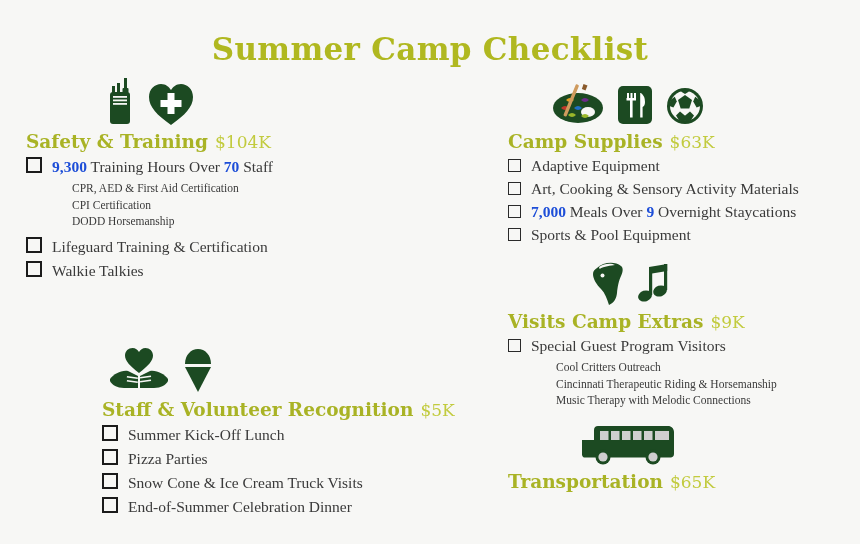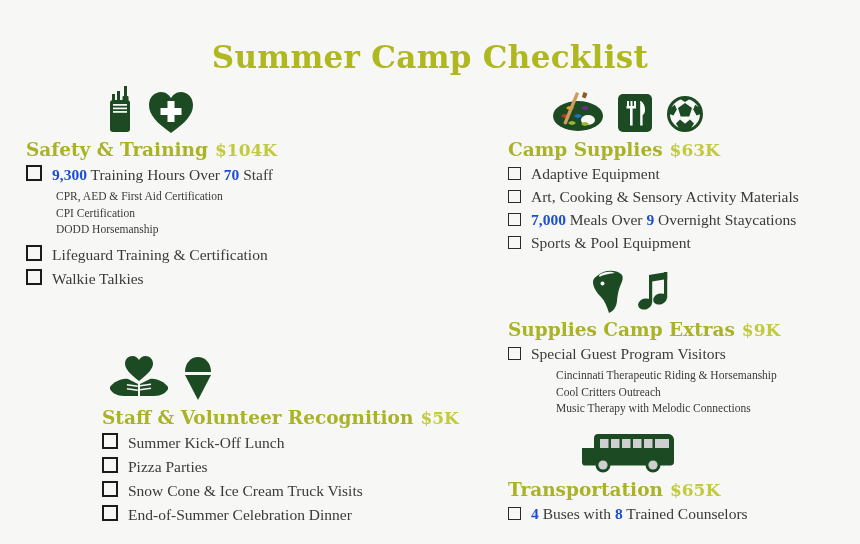--- a/index.html
+++ b/index.html
@@ -23,21 +23,21 @@
   }
 
   .title {
     text-align: center;
     font-family: "DejaVu Serif", serif;
     font-weight: bold;
     font-size: 31px;
     letter-spacing: 0.3px;
     color: #b0b820;
     padding-top: 34px;
-    margin: 8px;
+    margin: 0;
     line-height: 1;
   }
 
   .columns {
     position: absolute;
     top: 78px;
     left: 0;
     width: 860px;
   }
 
@@ -70,21 +70,21 @@
     font-size: 18.5px;
     color: #a9b325;
     margin: 6px 0 4px 0;
     line-height: 1.1;
     white-space: nowrap;
   }
   .heading .amount {
     color: #c2cb3e;
     font-size: 17px;
     margin-left: 7px;
-    font-weight: bold;
+    font-weight: normal;
   }
 
   .items { margin: 0; padding: 0; list-style: none; }
 
   .item {
     display: flex;
     align-items: baseline;
     margin: 0 0 2px 0;
     line-height: 1.35;
   }
@@ -109,21 +109,21 @@
     color: #3a3a3a;
     white-space: nowrap;
   }
   .item-text b { font-weight: bold; color: #1d4ed8; }
   .item-text .small {
     font-size: 11.5px;
     letter-spacing: 0.2px;
   }
 
   .subnotes {
-    margin: 1px 0 7px 30px;
+    margin: 1px 0 7px 46px;
     padding: 0;
     list-style: none;
   }
   .col-right .subnotes { margin-left: 48px; }
   .subnote {
     font-size: 11.5px;
     color: #3a3a3a;
     line-height: 1.42;
     white-space: nowrap;
   }
@@ -311,31 +311,31 @@
           <svg width="34" height="44" viewBox="0 0 34 44">
             <rect x="11" y="5" width="3.2" height="28" fill="#1c4a22"></rect>
             <rect x="26" y="2" width="3.2" height="26" fill="#1c4a22"></rect>
             <path d="M11 5 L29.2 2 L29.2 9 L11 12 Z" fill="#1c4a22"></path>
             <ellipse cx="7" cy="34" rx="7" ry="5.4" fill="#1c4a22" transform="rotate(-18 7 34)"></ellipse>
             <ellipse cx="22" cy="29" rx="7" ry="5.4" fill="#1c4a22" transform="rotate(-18 22 29)"></ellipse>
           </svg>
         </div>
 
         <div class="heading">
-          <span>Supplies Camp Extras</span><span class="amount">$9K</span>
+          <span>Visits Camp Extras</span><span class="amount">$9K</span>
         </div>
 
         <ul class="items">
           <li class="item">
             <span class="checkbox"></span>
             <span class="item-text">Special Guest Program Visitors</span>
           </li>
           <ul class="subnotes">
+            <li class="subnote">Cool Critters Outreach</li>
             <li class="subnote">Cincinnati Therapeutic Riding &amp; Horsemanship</li>
-            <li class="subnote">Cool Critters Outreach</li>
             <li class="subnote">Music Therapy with Melodic Connections</li>
           </ul>
         </ul>
       </div>
 
       <div class="section" id="sec-transport">
         <div class="icon-row">
           <svg width="96" height="42" viewBox="0 0 96 42">
             <path d="M2 16 L14 16 L14 6 C14 3.6 15.6 2 18 2 L88 2 C91.4 2 94 4.6 94 8 L94 30 C94 32 92.6 33.6 90.6 33.6 L5 33.6 C3.4 33.6 2 32.2 2 30.4 Z" fill="#1c4a22"></path>
             <rect x="20" y="7" width="8.5" height="9" fill="#cfcfcf"></rect>
@@ -348,23 +348,17 @@
             <circle cx="23" cy="33" r="4.6" fill="#cfcfcf"></circle>
             <circle cx="73" cy="33" r="7.5" fill="#1c4a22"></circle>
             <circle cx="73" cy="33" r="4.6" fill="#cfcfcf"></circle>
           </svg>
         </div>
 
         <div class="heading">
           <span>Transportation</span><span class="amount">$65K</span>
         </div>
 
-        <ul class="items">
-          <li class="item">
-            <span class="checkbox"></span>
-            <span class="item-text"><b>4</b><span> Buses with </span><b>8</b><span> Trained Counselors</span></span>
-          </li>
-        </ul>
       </div>
 
     </div>
   </div>
 </div>
 
 </body></html>

